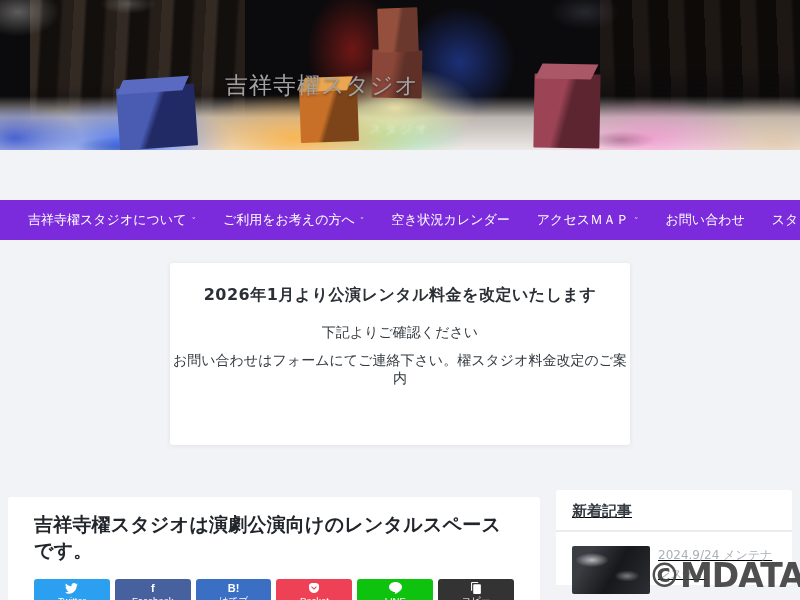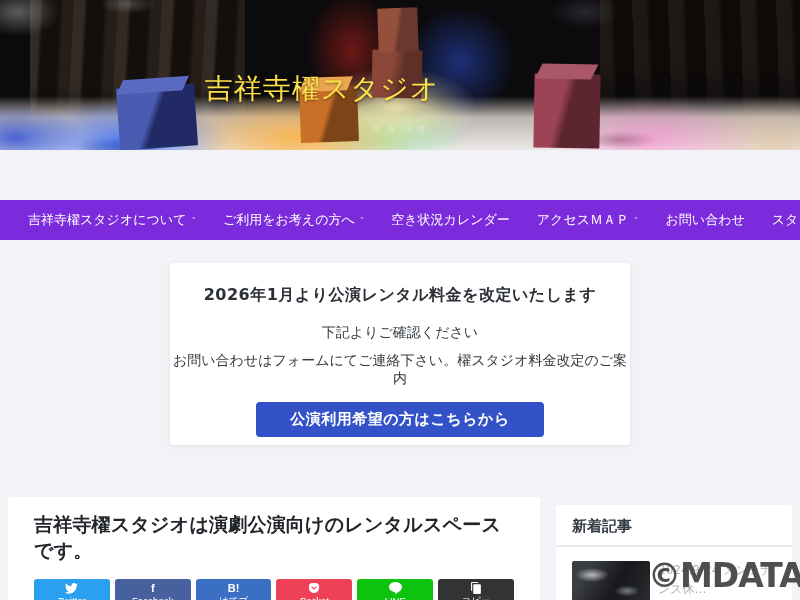--- a/index.html
+++ b/index.html
@@ -50,21 +50,21 @@
     background:#5a6ac0; transform:skewX(-28deg); }
   .cube-orange { left:300px; top:86px; width:58px; height:56px;
     background:linear-gradient(108deg,#c87028 46%,#7c4418 54%); transform:rotate(-2deg); }
   .cube-orange::before { content:""; position:absolute; left:3px; top:-9px; width:48px; height:14px;
     background:#eaa650; transform:skewX(-25deg); }
   .cube-maroon { left:534px; top:74px; width:66px; height:74px;
     background:linear-gradient(104deg,#9c4456 40%,#5c2530 52%); transform:rotate(1deg); }
   .cube-maroon::before { content:""; position:absolute; left:4px; top:-10px; width:56px; height:15px;
     background:#aa5868; transform:skewX(-26deg); }
   .hero-title { position:absolute; left:0; top:70px; width:644px; text-align:center;
-    color:#fde047; font-size:28px; font-weight:500; letter-spacing:1px;
+    color:#a3a3a3; font-size:23px; font-weight:500; letter-spacing:1px;
     text-shadow:0 1px 3px rgba(0,0,0,.45); }
   .hero-tagline { position:absolute; left:0; top:121px; width:800px; text-align:center;
     color:rgba(255,255,255,.45); font-size:12px; letter-spacing:3px; filter:blur(1px); }
 
   
   .nav { position:absolute; left:0; top:200px; width:800px; height:40px;
     background:#7b2bdc; display:flex; align-items:center; padding-left:28px; gap:27px; }
   .nav-item { color:#ffffff; font-size:13px; white-space:nowrap; cursor:pointer;
     display:flex; align-items:center; gap:5px; }
   .nav-caret { font-size:9px; color:rgba(255,255,255,.75); margin-top:2px; }
@@ -91,22 +91,22 @@
     display:flex; flex-direction:column; align-items:center; justify-content:center;
     cursor:pointer; padding:2px 0; }
   .share-icon { height:13px; line-height:12px; font-size:11px; font-weight:bold;
     display:flex; align-items:center; justify-content:center; }
   .share-label { font-size:9.5px; line-height:12px; }
   .btn-twitter { background:#2b9ff0; } .btn-facebook { background:#46619e; }
   .btn-hatena { background:#3a6fc4; } .btn-pocket { background:#ef4156; }
   .btn-line { background:#0ec30e; } .btn-copy { background:#333333; }
 
   
-  .sidebar-card { position:absolute; left:556px; top:505px; width:236px; height:95px;
-    background:#ffffff; border-radius:3px 3px 0 0; padding:12px 16px 0 16px; }
+  .sidebar-card { position:absolute; left:556px; top:490px; width:236px; height:95px;
+    background:#ffffff; border-radius:3px 3px 0 0; padding:12px 16px 0 16px;text-decoration:underline; }
   .sidebar-heading { font-size:15px; font-weight:bold; color:#333a42; padding-bottom:9px;
     border-bottom:2px solid #e9ebef; margin:0 -16px; padding-left:16px; }
   .article-row { display:flex; gap:8px; margin-top:14px; cursor:pointer; }
   .article-thumb { width:78px; height:48px; flex:none; border-radius:2px;
     background:
       radial-gradient(ellipse 24px 10px at 20px 14px, rgba(220,220,225,.8), transparent 70%),
       radial-gradient(ellipse 18px 8px at 55px 30px, rgba(180,185,195,.6), transparent 70%),
       linear-gradient(120deg,#3a3d42 20%,#17181b 55%,#2c2e33 100%); }
   .article-title { font-size:12px; color:#aab0ba; line-height:1.55; }
 
@@ -155,21 +155,20 @@
     </div>
     <div class="nav-item">
       <span>スタッフブログ</span>
     </div>
   </nav>
 
   <section class="announce">
     <div class="announce-title">2026年1月より公演レンタル料金を改定いたします</div>
     <div class="announce-line1">下記よりご確認ください</div>
     <div class="announce-line2">お問い合わせはフォームにてご連絡下さい。櫂スタジオ料金改定のご案内</div>
-    <button class="announce-btn">公演利用希望の方はこちらから</button>
   </section>
 
   <section class="content-card">
     <h1 class="content-heading">吉祥寺櫂スタジオは演劇公演向けのレンタルスペースです。</h1>
     <div class="share-row">
       <button class="share-btn btn-twitter">
         <span class="share-icon">
           <svg width="13" height="11" viewBox="0 0 24 20">
               <path fill="#fff" d="M24 2.4c-.9.4-1.8.7-2.8.8 1-.6 1.8-1.6 2.2-2.7-1 .6-2 1-3.1 1.2C19.4.7 18.1 0 16.7 0c-2.7 0-4.9 2.2-4.9 4.9 0 .4 0 .8.1 1.1C7.8 5.8 4.1 3.9 1.7.9 1.2 1.7 1 2.5 1 3.4c0 1.7.9 3.2 2.2 4.1-.8 0-1.6-.2-2.2-.6v.1c0 2.4 1.7 4.4 3.9 4.8-.4.1-.8.2-1.3.2-.3 0-.6 0-.9-.1.6 2 2.4 3.4 4.6 3.4-1.7 1.3-3.8 2.1-6.1 2.1H0c2.2 1.4 4.8 2.2 7.5 2.2 9 0 14-7.5 14-14v-.6c1-.7 1.8-1.6 2.5-2.6z"></path>
             </svg>

